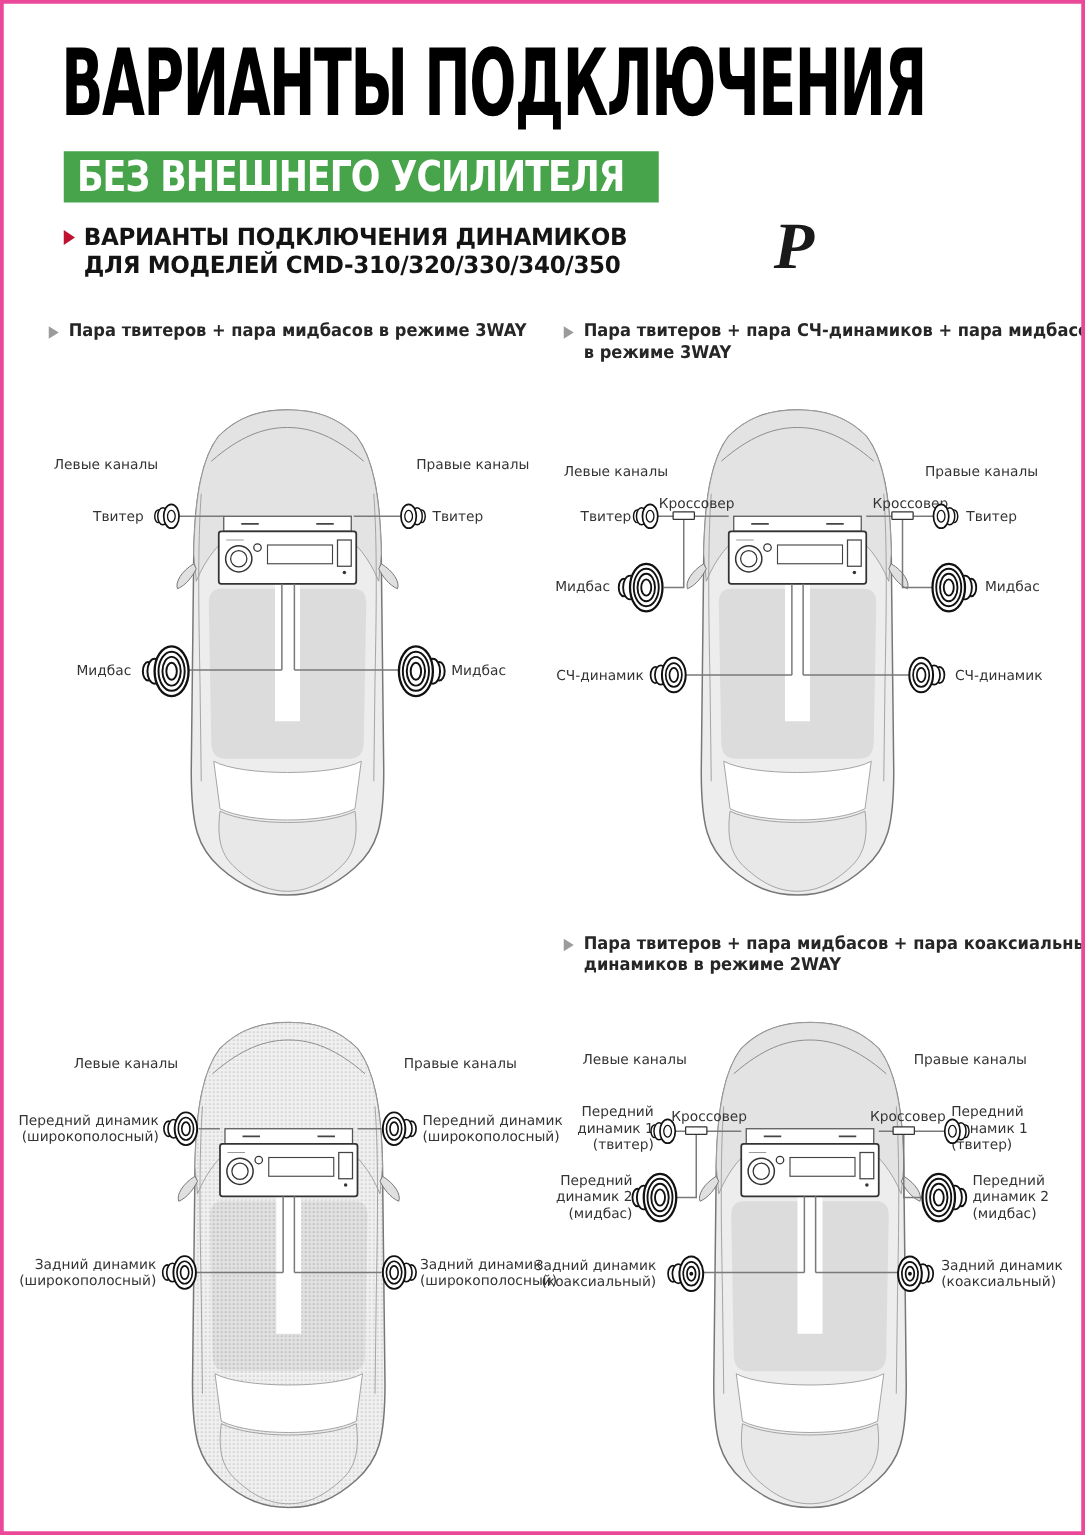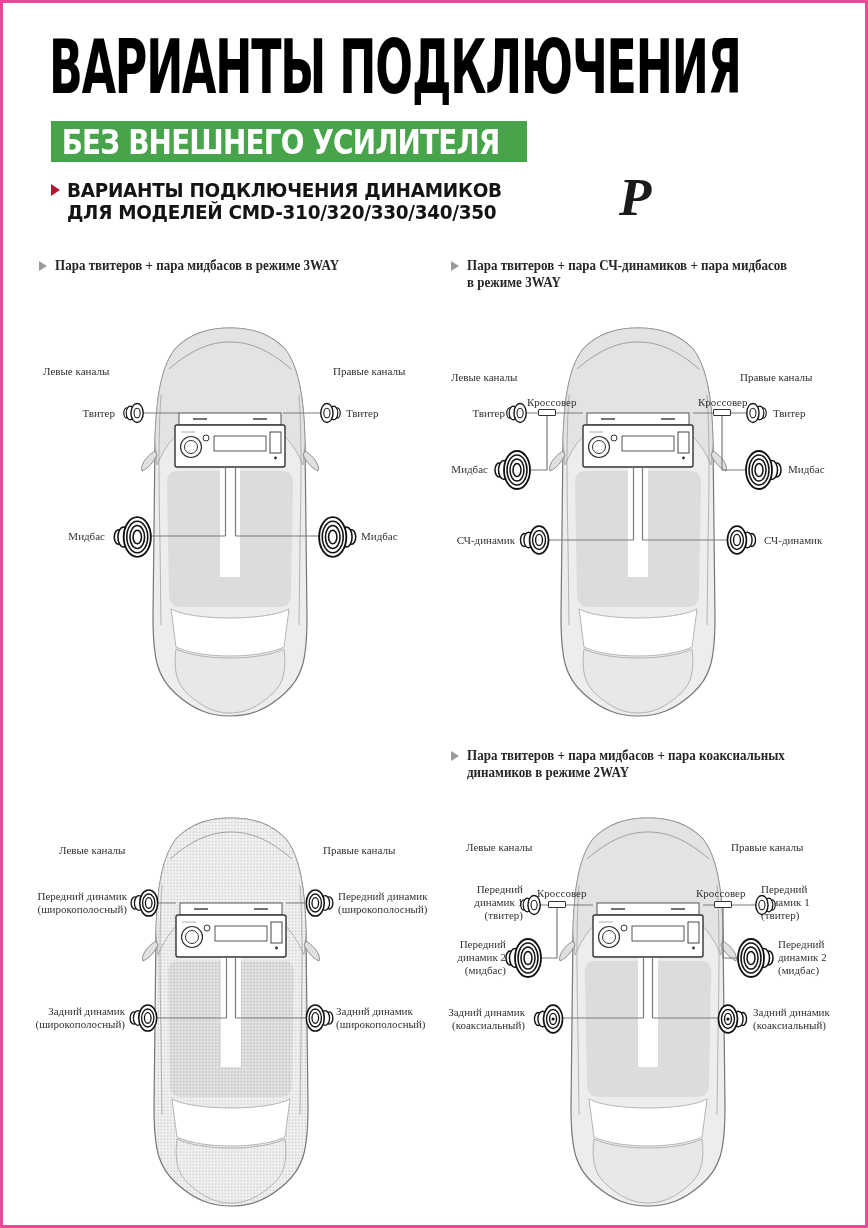--- a/index.html
+++ b/index.html
@@ -19,21 +19,21 @@
   .tri-red{width:0;height:0;border-left:9px solid #bf1230;border-top:6px solid transparent;
       border-bottom:6px solid transparent;margin-top:5px;flex:0 0 auto;}
   .subtitle-lines{font-size:19px;font-weight:700;color:#141414;line-height:22px;
       letter-spacing:-.3px;transform:scaleX(.97);transform-origin:left top;white-space:nowrap;}
   .logo{left:616px;top:168px;width:230px;display:flex;align-items:baseline;
       font-family:"Liberation Serif","DejaVu Serif",serif;font-style:italic;font-weight:700;
       color:#1a1a1a;letter-spacing:1.5px;}
   .logo-p{font-size:53px;line-height:1;}
   .logo-rest{font-size:42px;line-height:1;}
   
-  .quad{position:absolute;font-family:Liberation Serif, serif;}
+  .quad{position:absolute;}
   .sec-title{position:absolute;left:0;top:2px;display:flex;gap:8px;}
   .tri-gray{width:0;height:0;border-left:8px solid #9b9b9b;border-top:5px solid transparent;
       border-bottom:5px solid transparent;margin-top:4px;flex:0 0 auto;}
   .sec-title-text{font-size:14px;font-weight:700;color:#262626;line-height:17px;
       transform:scaleX(.93);transform-origin:left top;white-space:nowrap;}
   .sec-title-text span{display:block;}
   .lbl{position:absolute;font-size:11px;color:#333;white-space:nowrap;line-height:13px;}
   .lbl.r{text-align:right;}
   .car{position:absolute;}
   .wires{position:absolute;left:0;top:0;pointer-events:none;}

